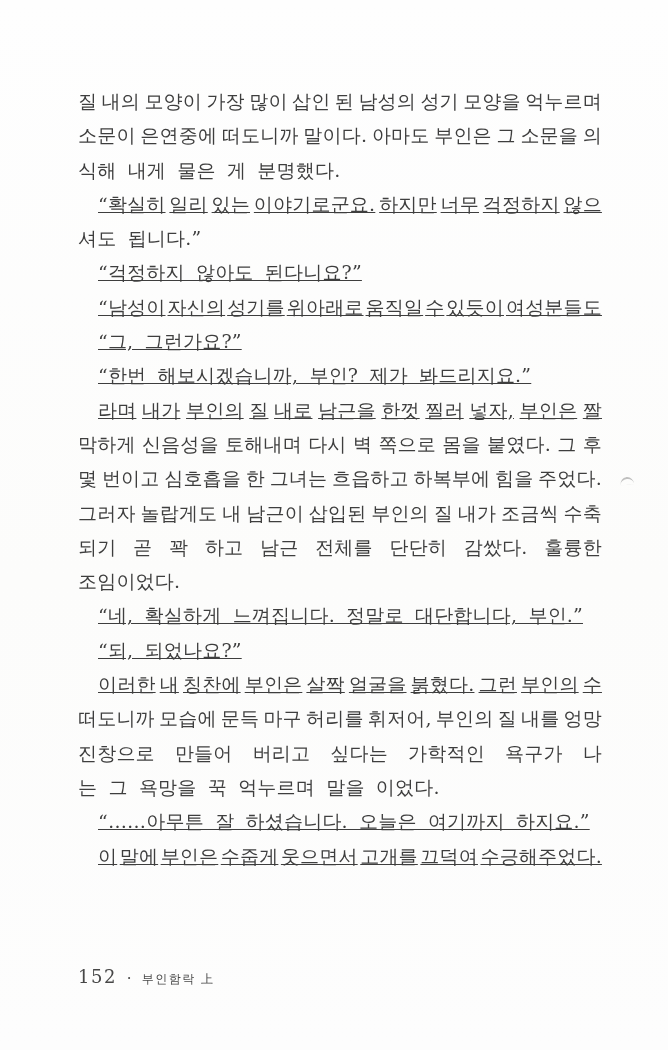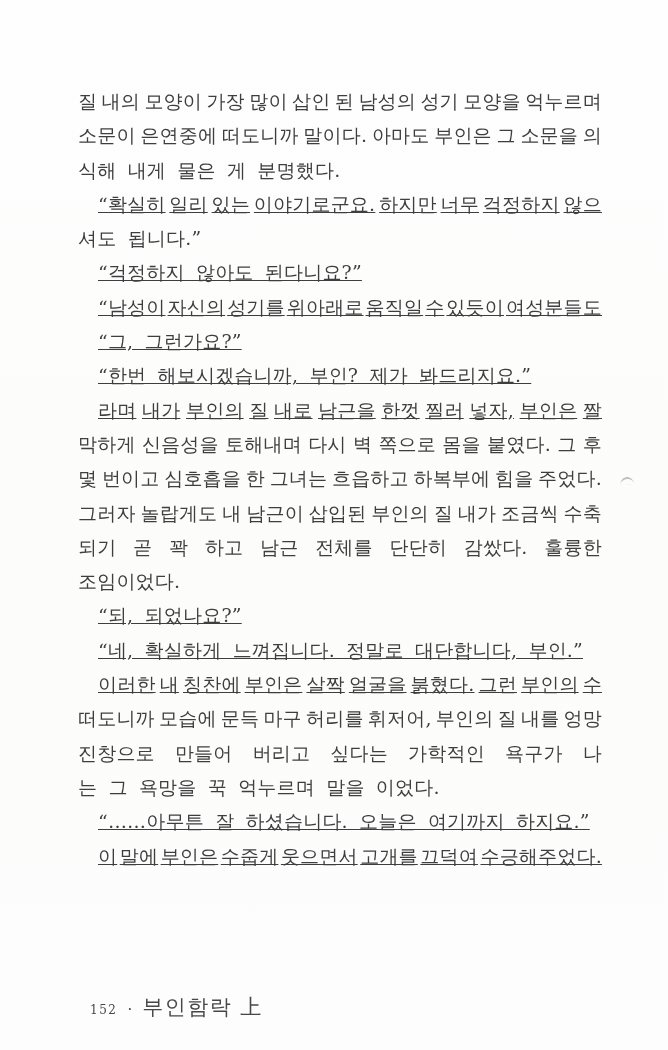--- a/index.html
+++ b/index.html
@@ -33,23 +33,23 @@
     word-spacing: normal;
   }
   .line.indent { padding-left: 20px; text-decoration: underline; }
   .footer {
     position: absolute;
     left: 78px; top: 966px;
     display: flex;
     align-items: baseline;
     color: #474747;
   }
-  .pnum { font-size: 12px; letter-spacing: 1.5px; margin-left: 12px; }
+  .pnum { font-size: 18px; letter-spacing: 1.5px; }
   .dot { font-size: 15px; margin: 0 10px; }
-  .btitle { font-size: 21px; letter-spacing: 1.5px; margin-top: 27px; }
+  .btitle { font-size: 12px; letter-spacing: 1.5px; }
   .artifact {
     position: absolute;
     left: 620px; top: 477px;
     width: 14px; height: 6px;
     border-top: 2px solid #8e8e8e;
     border-radius: 50% / 100% 100% 0 0;
     opacity: 0.55;
     transform: rotate(-5deg);
   }
 </style>
@@ -161,22 +161,22 @@
         <span>곧</span>
         <span>꽉</span>
         <span>하고</span>
         <span>남근</span>
         <span>전체를</span>
         <span>단단히</span>
         <span>감쌌다.</span>
         <span>훌륭한</span>
       </div>
       <div class="line">조임이었다.</div>
+      <div class="line indent">“네, 확실하게 느껴집니다. 정말로 대단합니다, 부인.”</div>
       <div class="line indent">“되, 되었나요?”</div>
-      <div class="line indent">“네, 확실하게 느껴집니다. 정말로 대단합니다, 부인.”</div>
       <div class="line just indent">
         <span>이러한</span>
         <span>내</span>
         <span>칭찬에</span>
         <span>부인은</span>
         <span>살짝</span>
         <span>얼굴을</span>
         <span>붉혔다.</span>
         <span>그런</span>
         <span>부인의</span>

